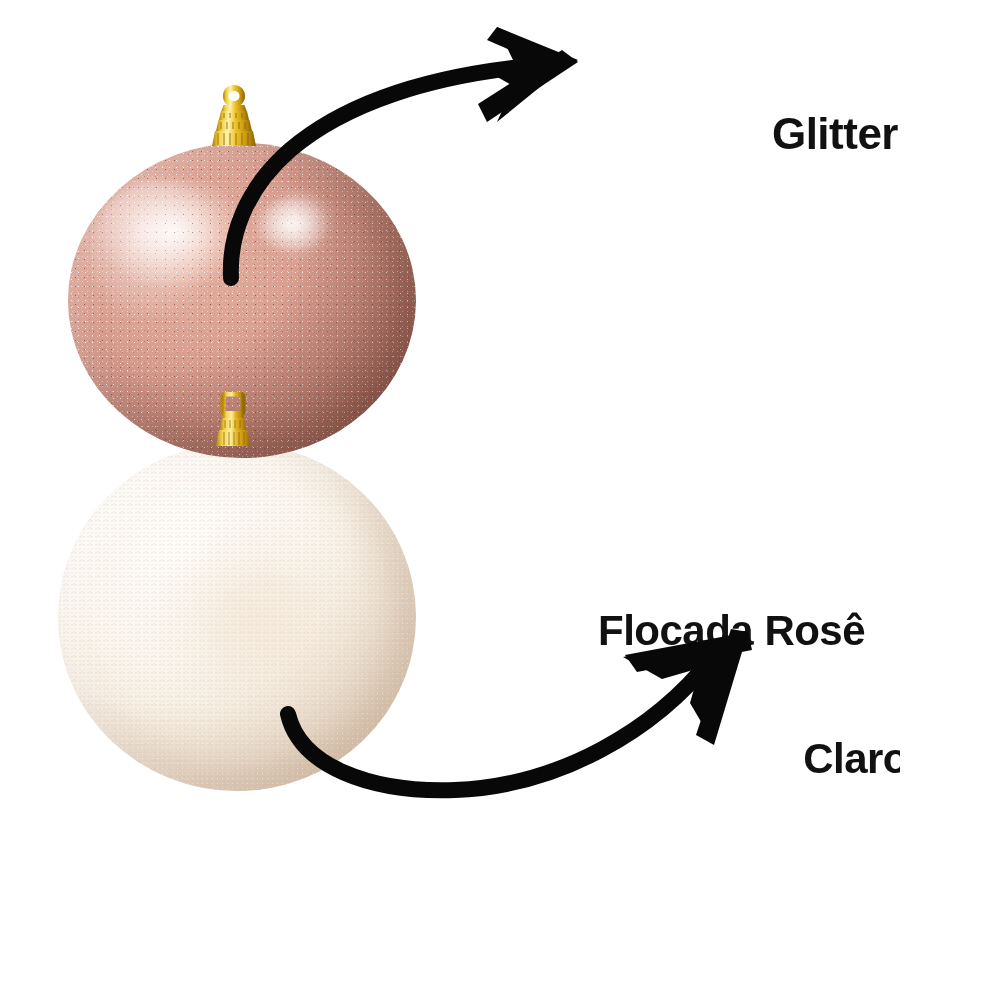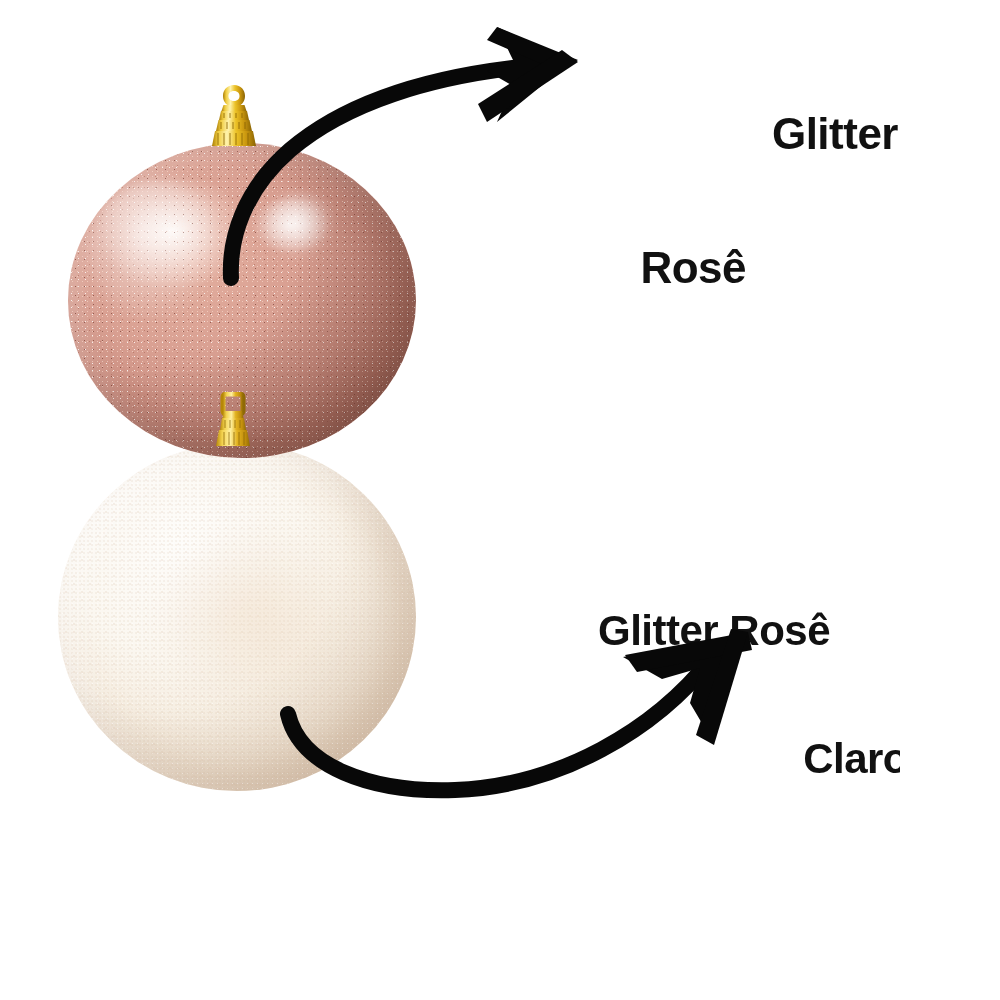--- a/index.html
+++ b/index.html
@@ -316,21 +316,20 @@
                L 690 703
                L 713 742
                Z" fill="#080808"></path>
       <path d="M748 632 L 625 655 L 637 672 L 752 650 Z" fill="#080808"></path>
       <path d="M748 632 L 714 745 L 696 735 L 731 629 Z" fill="#080808"></path>
     </g>
   </svg>
 
   <div class="label label-glitter">
     <span class="l1">Glitter</span>
-    <span class="l2">Rosê</span>
   </div>
 
   <div class="label label-flocada">
-    <span class="l1">Glitter Rosê</span>
+    <span class="l1">Flocada Rosê</span>
     <span class="l2">Claro</span>
   </div>
 
 </div>
 
 </body></html>

